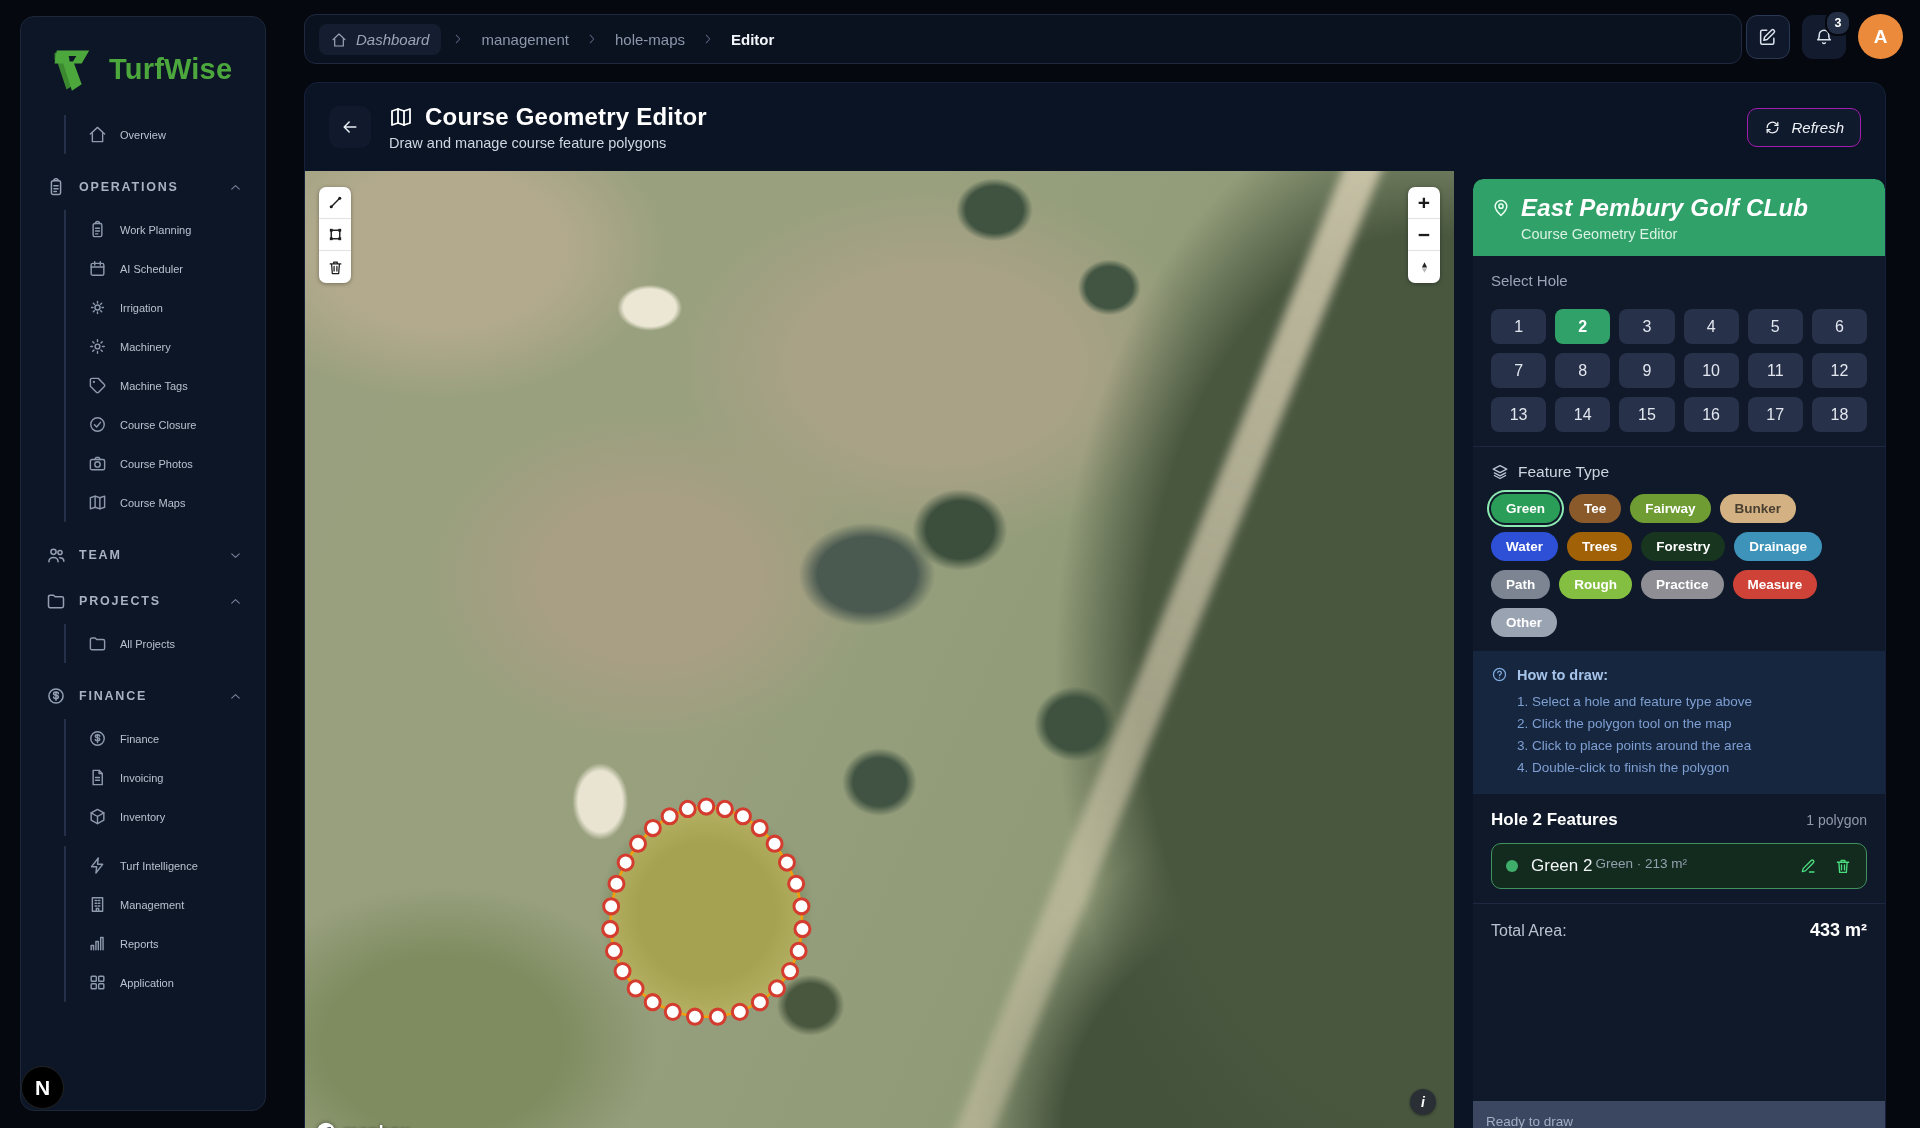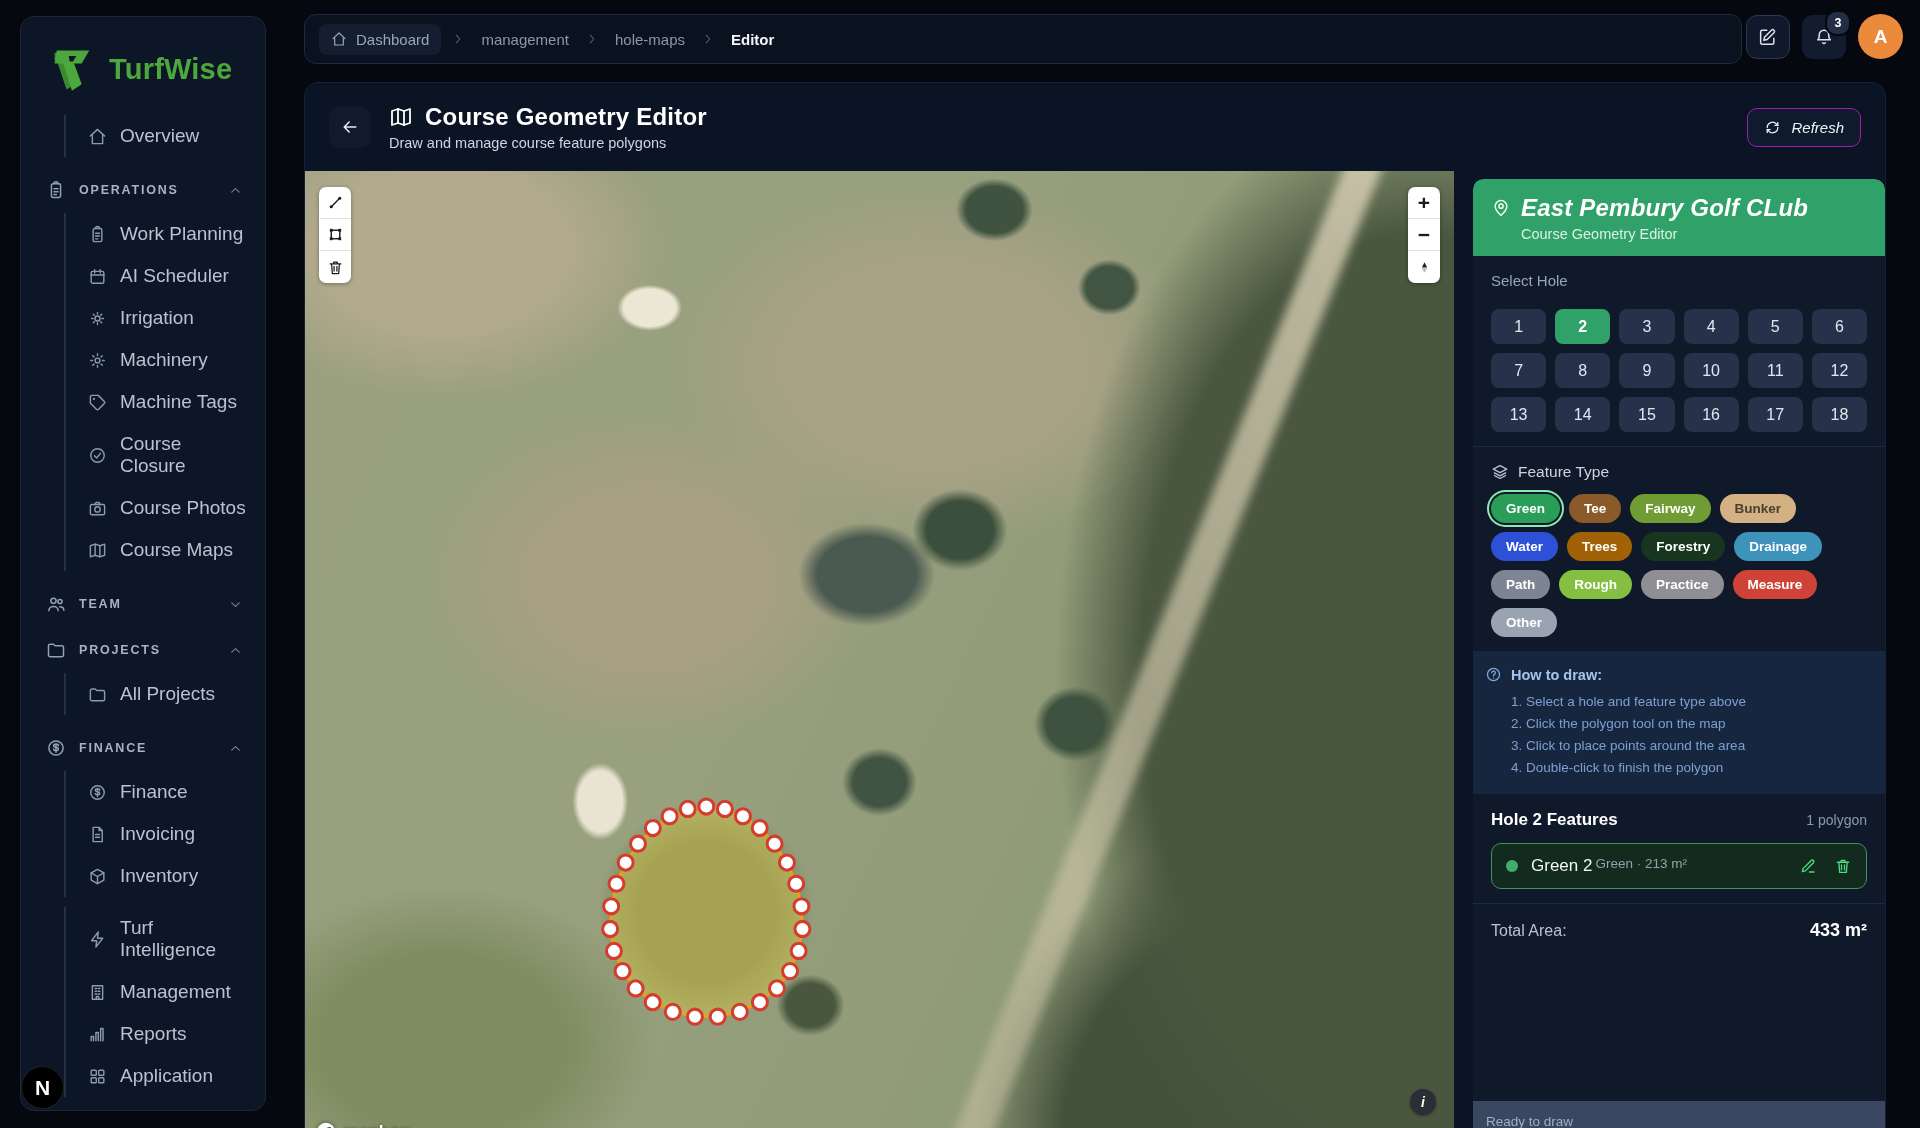--- a/index.html
+++ b/index.html
@@ -16,40 +16,40 @@
   .sidebar{
     position:absolute;left:20px;top:16px;width:246px;height:1095px;
     background:#0d1626;border:1px solid #1c2739;border-radius:14px;
     overflow:hidden;box-sizing:border-box;padding:0 12px;
   }
   .logo-row{display:flex;align-items:center;gap:10px;padding:26px 6px 20px 14px;}
   .logo-mark{width:52px;height:52px;}
   .logo-text{font-size:29px;font-weight:800;color:#4ca83c;letter-spacing:.2px;}
   .nav-child-wrap{border-left:2px solid #243048;margin:0 0 10px 31px;}
   .nav-item{display:flex;align-items:center;gap:13px;padding:10px 6px 10px 22px;
-    color:#b9c2d0;font-size:19px;cursor:pointer;border-radius:8px;}
+    color:#b9c2d0;font-size:11px;cursor:pointer;border-radius:8px;text-align:center;}
   .nav-icon{width:19px;height:19px;color:#8d99ad;flex:0 0 auto;}
   .nav-section{display:flex;align-items:center;gap:13px;padding:13px 10px 13px 13px;
     color:#a8b2c2;font-size:12.5px;font-weight:700;letter-spacing:1.8px;cursor:pointer;}
   .nav-section .nav-icon{width:20px;height:20px;color:#94a0b4;}
   .nav-section .chev{margin-left:auto;width:15px;height:15px;color:#77829a;}
   .dev-badge{
     position:absolute;left:21px;top:1066px;width:41px;height:41px;border-radius:50%;
     background:#000;color:#fff;display:flex;align-items:center;justify-content:center;
     font-size:21px;font-weight:700;z-index:60;border:1px solid #222;
   }
 
   
   .breadcrumb-bar{
     position:absolute;left:304px;top:14px;width:1438px;height:50px;box-sizing:border-box;
     background:#0a111f;border:1px solid #1f2a40;border-radius:12px;
     display:flex;align-items:center;padding:0 14px;gap:10px;
   }
-  .crumb-home{display:flex;align-items:flex-start;gap:9px;background:#151e30;border-radius:8px;
-    padding:7px 12px;color:#9aa5b8;font-size:15px;cursor:pointer;}
+  .crumb-home{display:flex;align-items:flex-end;gap:9px;background:#151e30;border-radius:8px;
+    padding:7px 12px;color:#9aa5b8;font-size:15px;cursor:pointer;font-style:italic;}
   .crumb-home .icon{width:16px;height:16px;color:#9aa5b8;}
   .crumb-sep{color:#55617a;width:14px;height:14px;}
   .crumb{color:#8c97ab;font-size:15px;cursor:pointer;padding:4px 6px;}
   .crumb.current{color:#f2f5f9;font-weight:700;cursor:default;}
   .top-actions{position:absolute;right:17px;top:14px;display:flex;align-items:center;gap:12px;}
   .icon-btn{width:42px;height:42px;border-radius:11px;background:#10192b;border:1px solid #2b3852;
     display:flex;align-items:center;justify-content:center;color:#dbe2ec;cursor:pointer;position:relative;}
   .icon-btn.flat{border-color:transparent;background:#131c2e;}
   .icon-btn .icon{width:20px;height:20px;}
   .badge{position:absolute;top:-6px;right:-6px;min-width:22px;height:22px;border-radius:11px;
@@ -138,21 +138,21 @@
     display:flex;align-items:center;justify-content:center;cursor:pointer;}
   .hole-btn.selected{background:#2fa169;color:#fff;font-weight:600;}
   .wide-btn{margin-top:12px;height:36px;border-radius:8px;background:#27314a;color:#eef1f6;
     font-size:15px;font-weight:700;display:flex;align-items:center;justify-content:center;cursor:pointer;}
   .divider{height:1px;background:#1d2940;}
   .feat-label-row{display:flex;align-items:center;gap:9px;color:#ccd4e0;font-size:15.5px;margin-bottom:13px;}
   .feat-label-row .icon{width:18px;height:18px;color:#b9c2d2;}
   .chips{display:flex;flex-wrap:wrap;gap:9px;}
   .chip{border-radius:999px;padding:7px 15px;font-size:13.5px;font-weight:700;color:#fff;cursor:pointer;}
   .chip.selected{box-shadow:0 0 0 2px #0f1929, 0 0 0 4px #8ceab2;}
-  .howto{background:#16263f;padding:15px 12px 16px;}
+  .howto{background:#16263f;padding:15px 18px 16px;}
   .howto-title-row{display:flex;align-items:center;gap:9px;color:#a6c4ea;font-size:14.5px;font-weight:700;}
   .howto-title-row .icon{width:17px;height:17px;color:#7fa9dd;}
   .howto-steps{margin-top:8px;padding-left:26px;color:#7e9fd2;font-size:13.5px;line-height:1.62;}
   .features-head{display:flex;align-items:baseline;}
   .features-title{font-size:17px;font-weight:800;color:#fff;}
   .features-count{margin-left:auto;font-size:14px;color:#8e99ab;}
   .feature-card{margin-top:13px;background:#132b1e;border:1px solid #41925f;border-radius:10px;
     padding:12px 14px;display:flex;align-items:center;gap:13px;cursor:pointer;}
   .feature-dot{width:12px;height:12px;border-radius:50%;background:#3fae6a;flex:0 0 auto;}
   .feature-texts{display:flex;flex-direction:row;gap:3px;min-width:0;}

